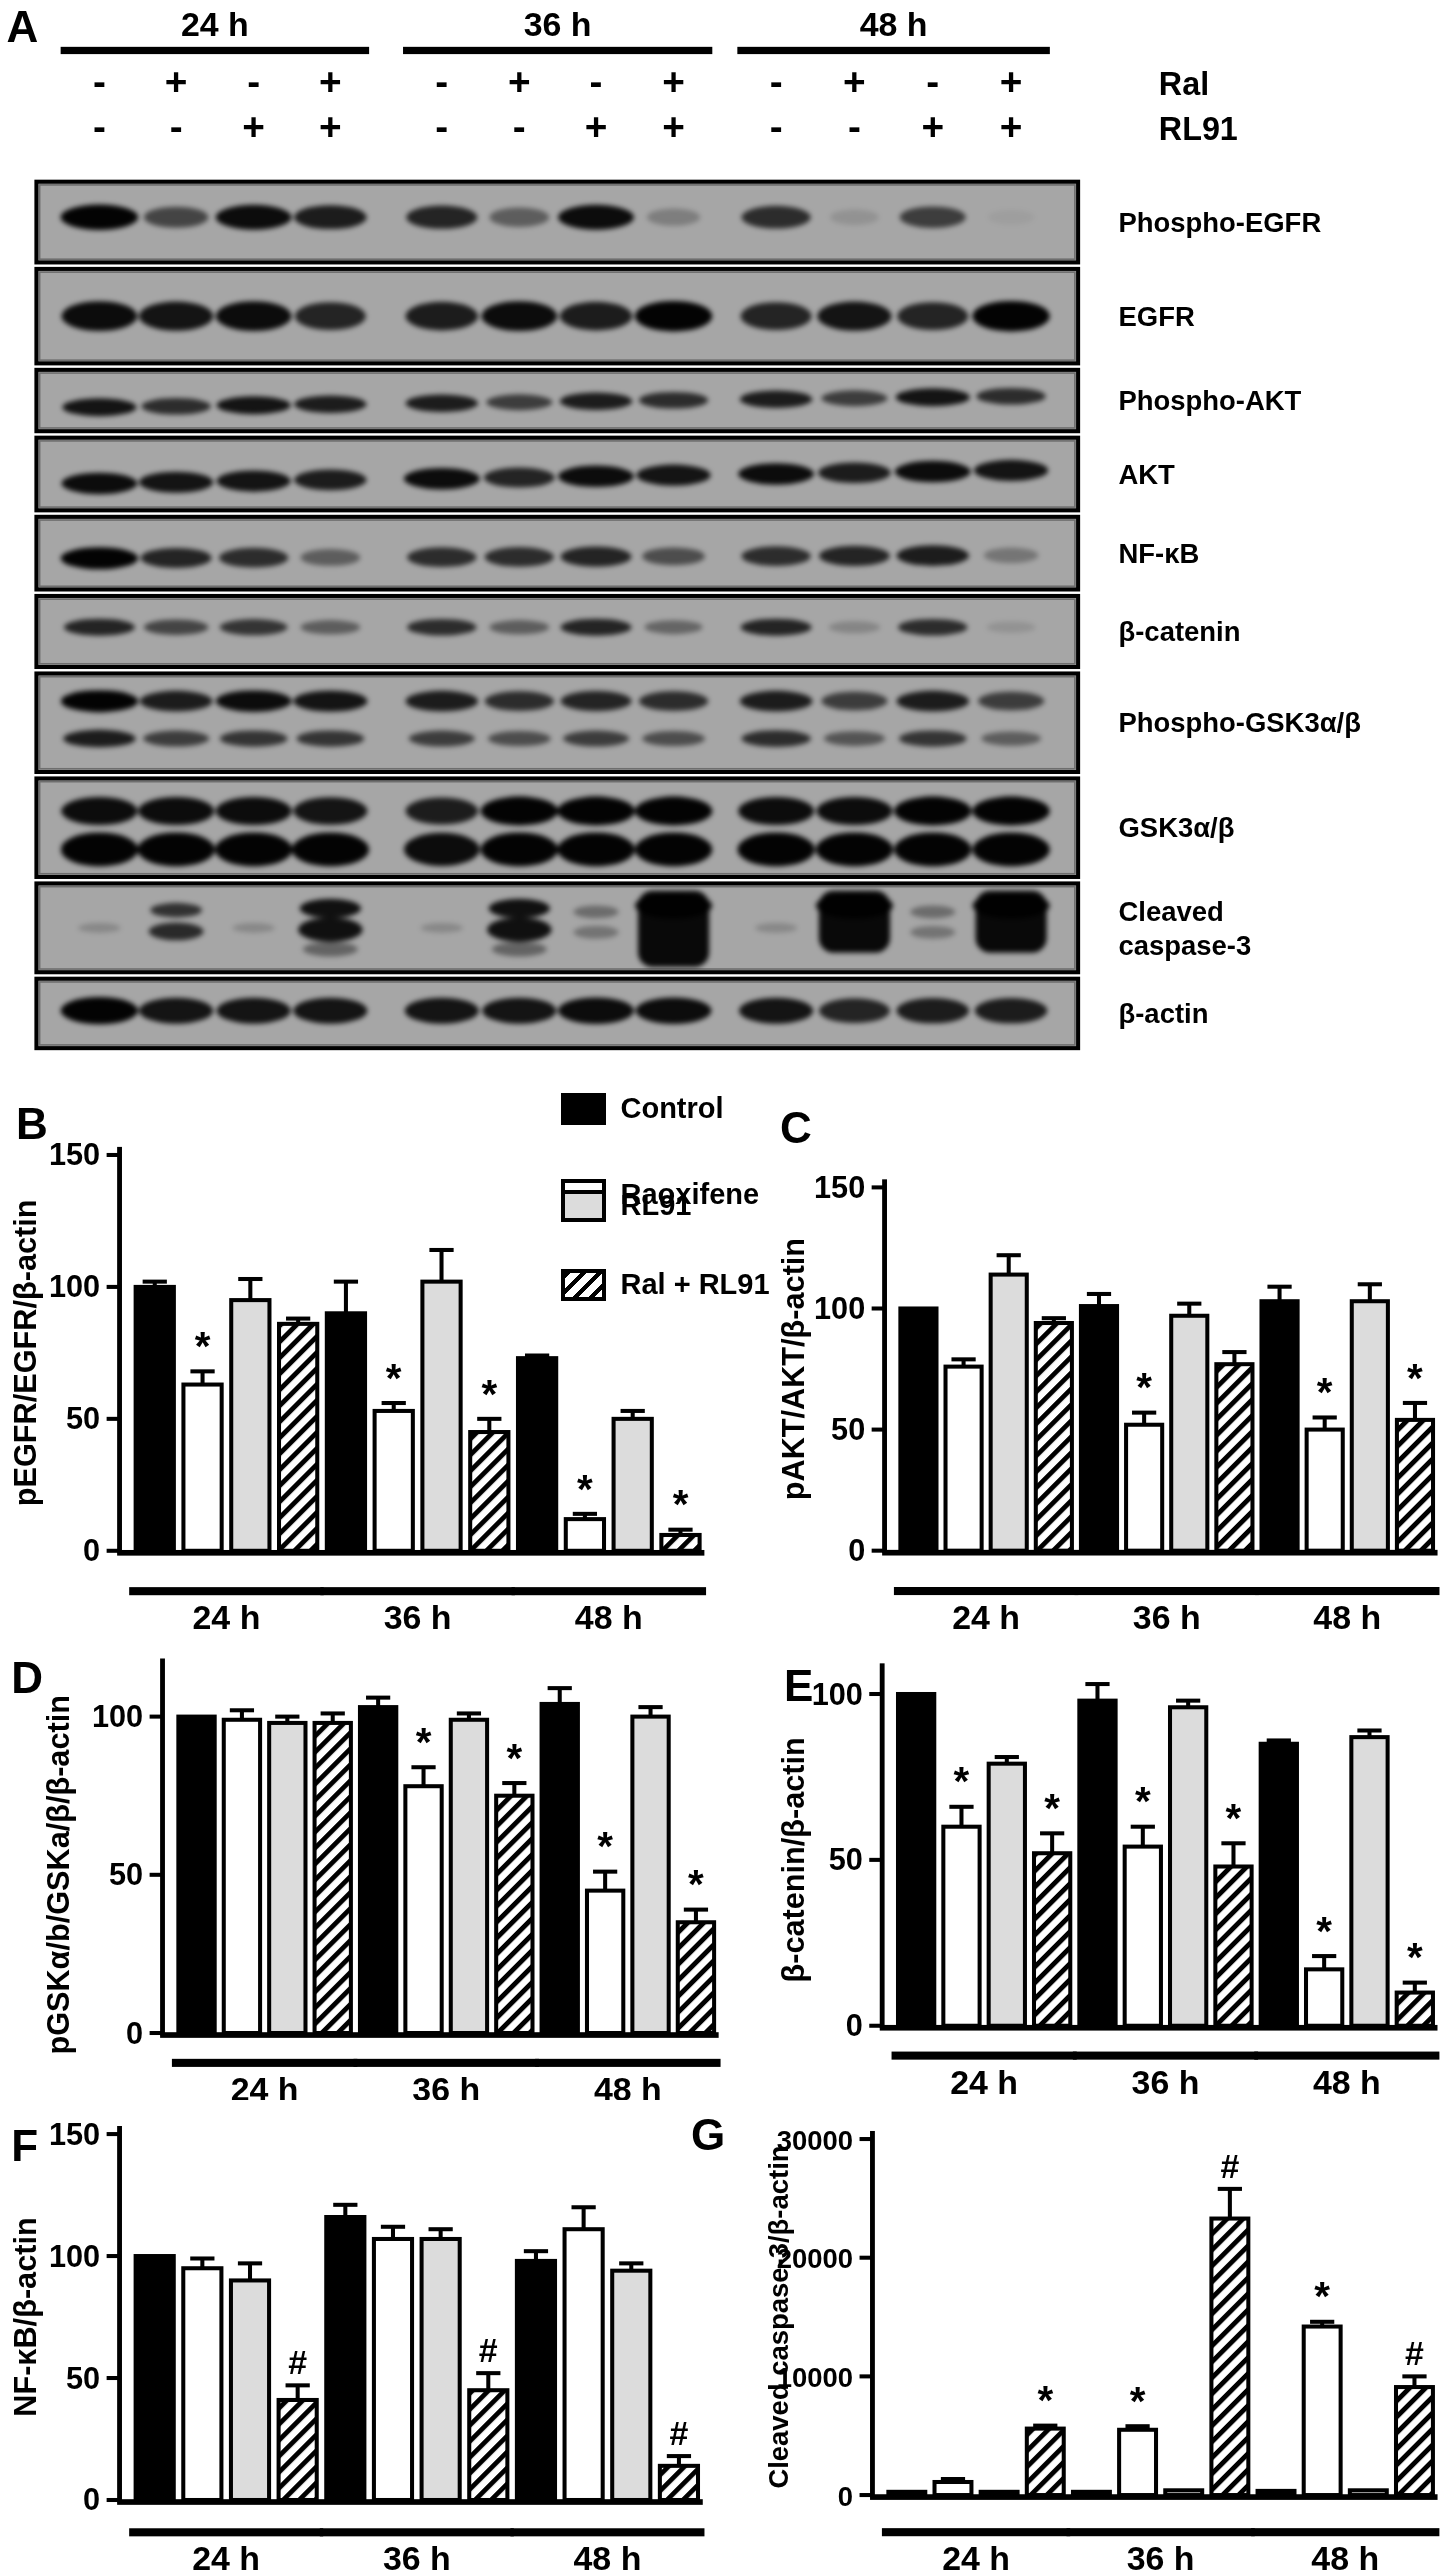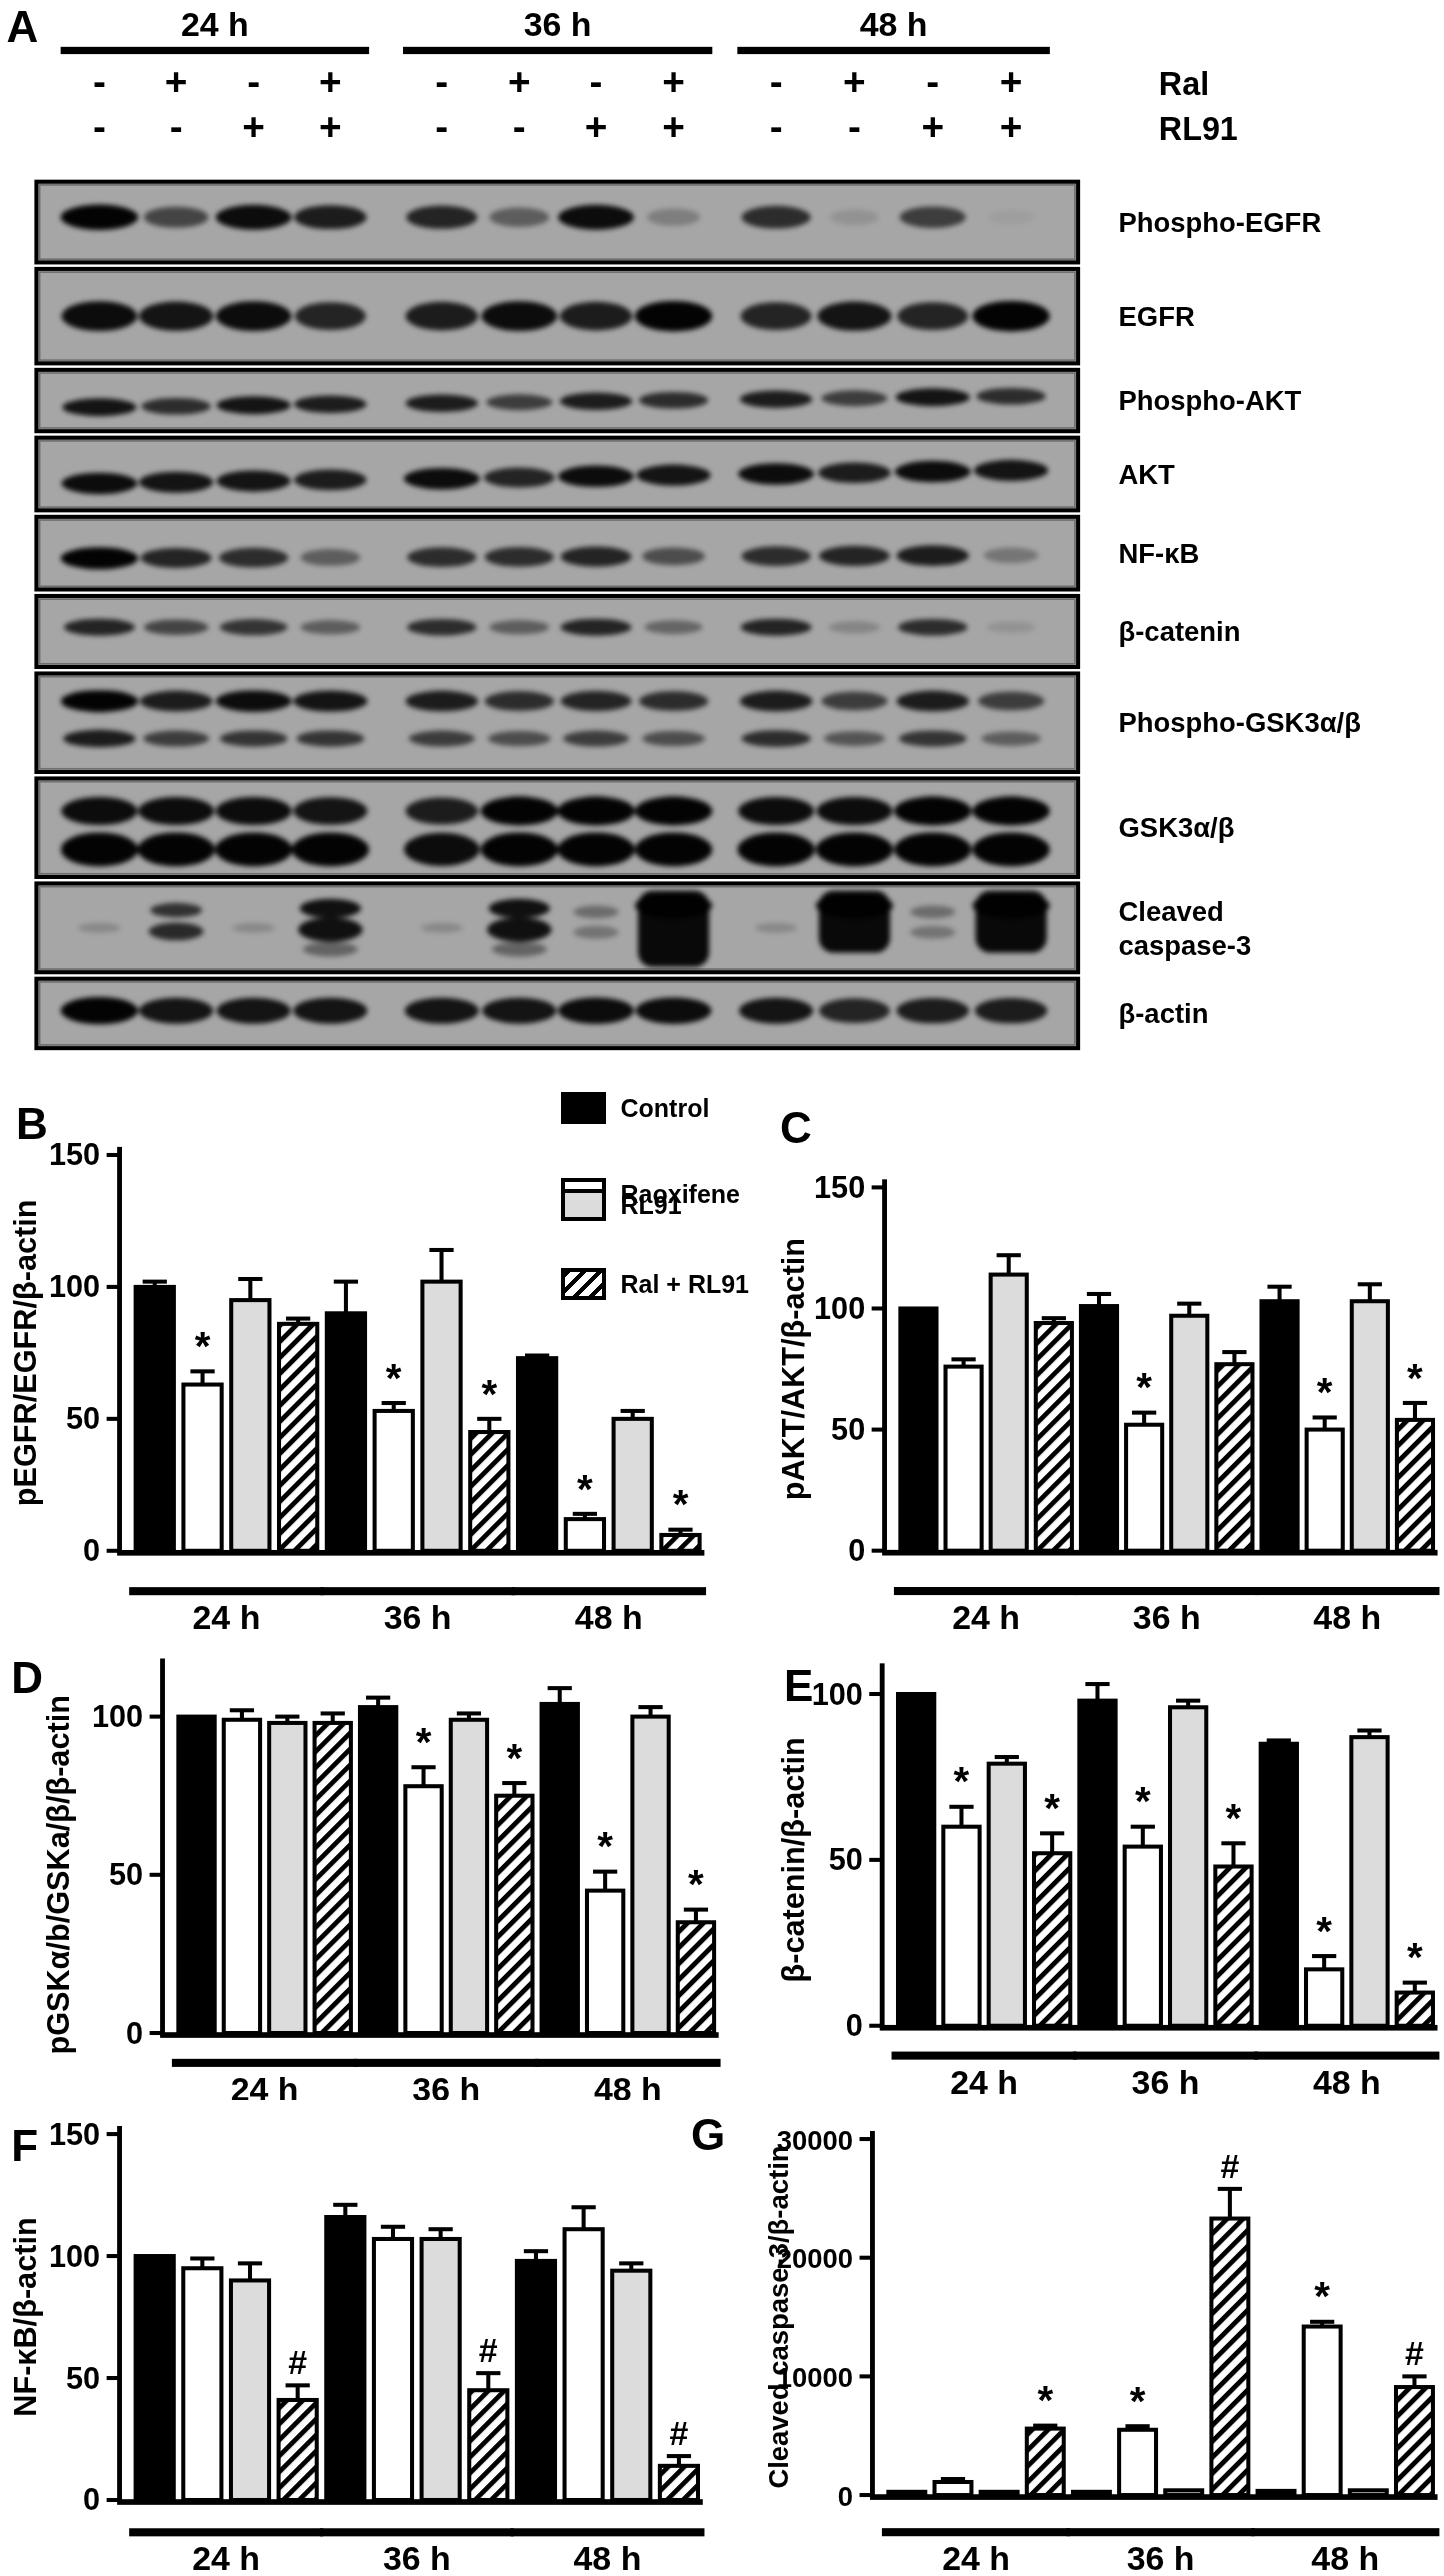--- a/index.html
+++ b/index.html
@@ -7,21 +7,21 @@
         font-family:"Liberation Sans",sans-serif;}
   .abs{position:absolute;}
   .panel-letter{position:absolute;font-size:44px;font-weight:bold;color:#000;
         font-family:"Liberation Sans",sans-serif;}
   svg text{font-family:"Liberation Sans",sans-serif;font-weight:bold;fill:#000;}
   .legend-row{position:absolute;display:flex;align-items:center;gap:14.5px;}
   .legend-swatch{width:45px;height:32px;border:4px solid #000;box-sizing:border-box;background:#fff;}
   .legend-swatch.solid{background:#000;}
   .legend-swatch.gray{background:#dcdcdc;}
   .legend-swatch.hatch{background:repeating-linear-gradient(135deg,#000 0 4px,#fff 4px 11.3px);}
-  .legend-label{font-size:25px;font-weight:bold;color:#000;white-space:nowrap;}
+  .legend-label{font-size:29px;font-weight:bold;color:#000;white-space:nowrap;}
 </style>
 </head>
 <body>
 
 <div id="page">
   <span class="panel-letter" style="left:6.5px;top:1.6px;">A</span>
   <span class="panel-letter" style="left:16px;top:1099px;">B</span>
   <span class="panel-letter" style="left:780px;top:1103px;">C</span>
   <span class="panel-letter" style="left:11.3px;top:1653px;">D</span>
   <span class="panel-letter" style="left:784px;top:1661px;">E</span>

